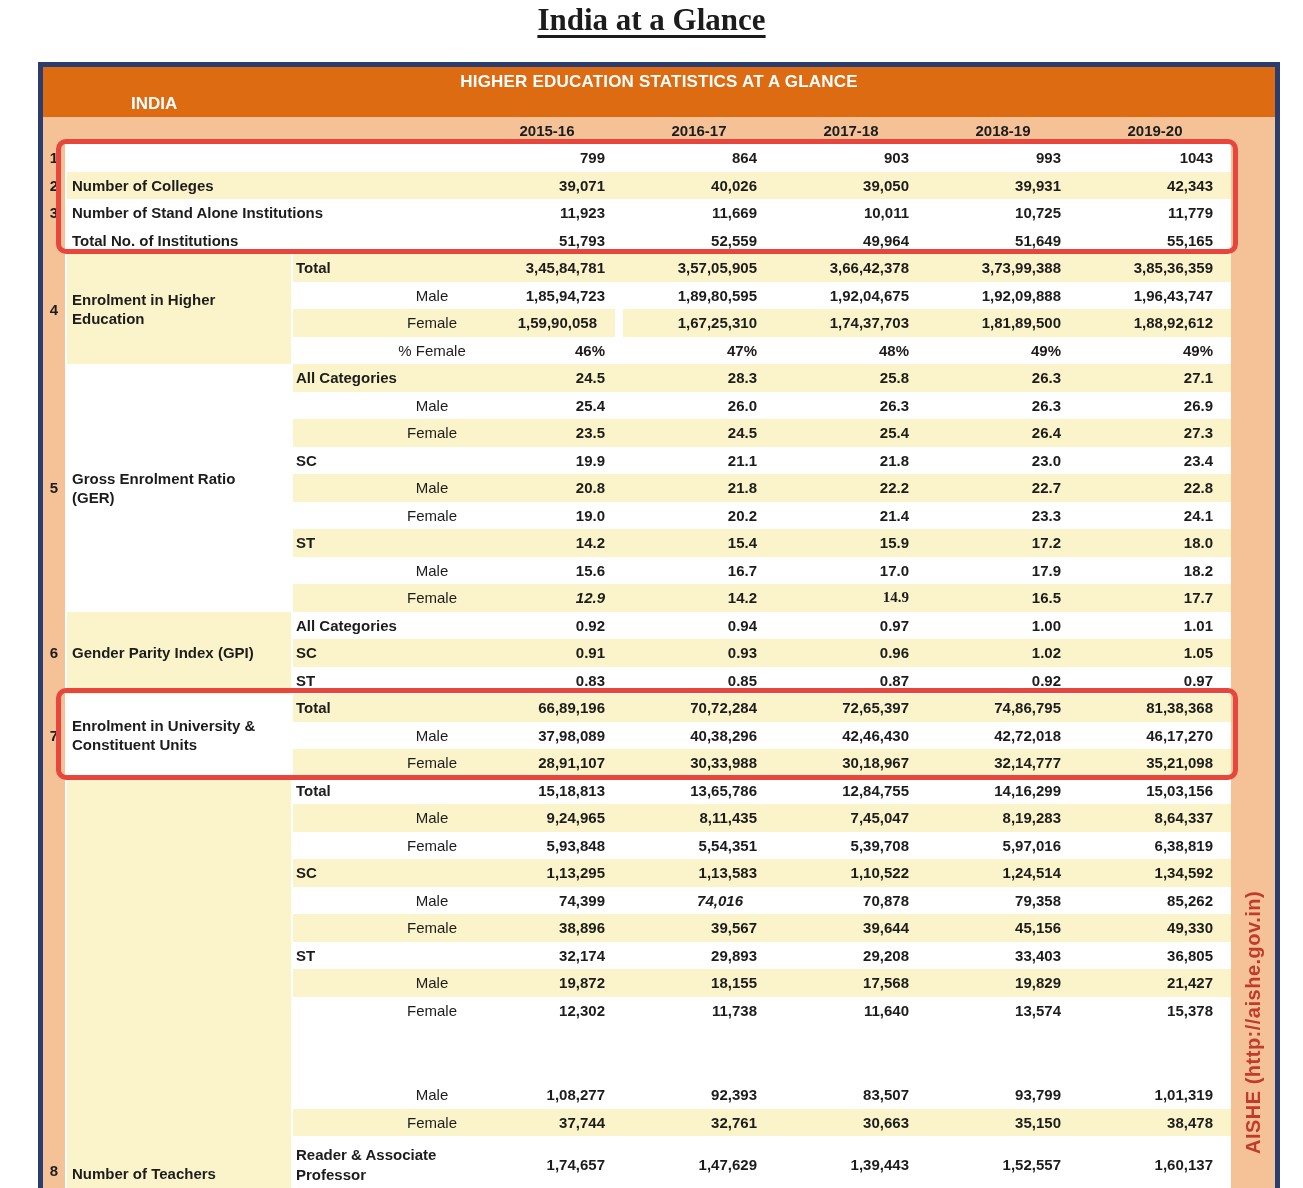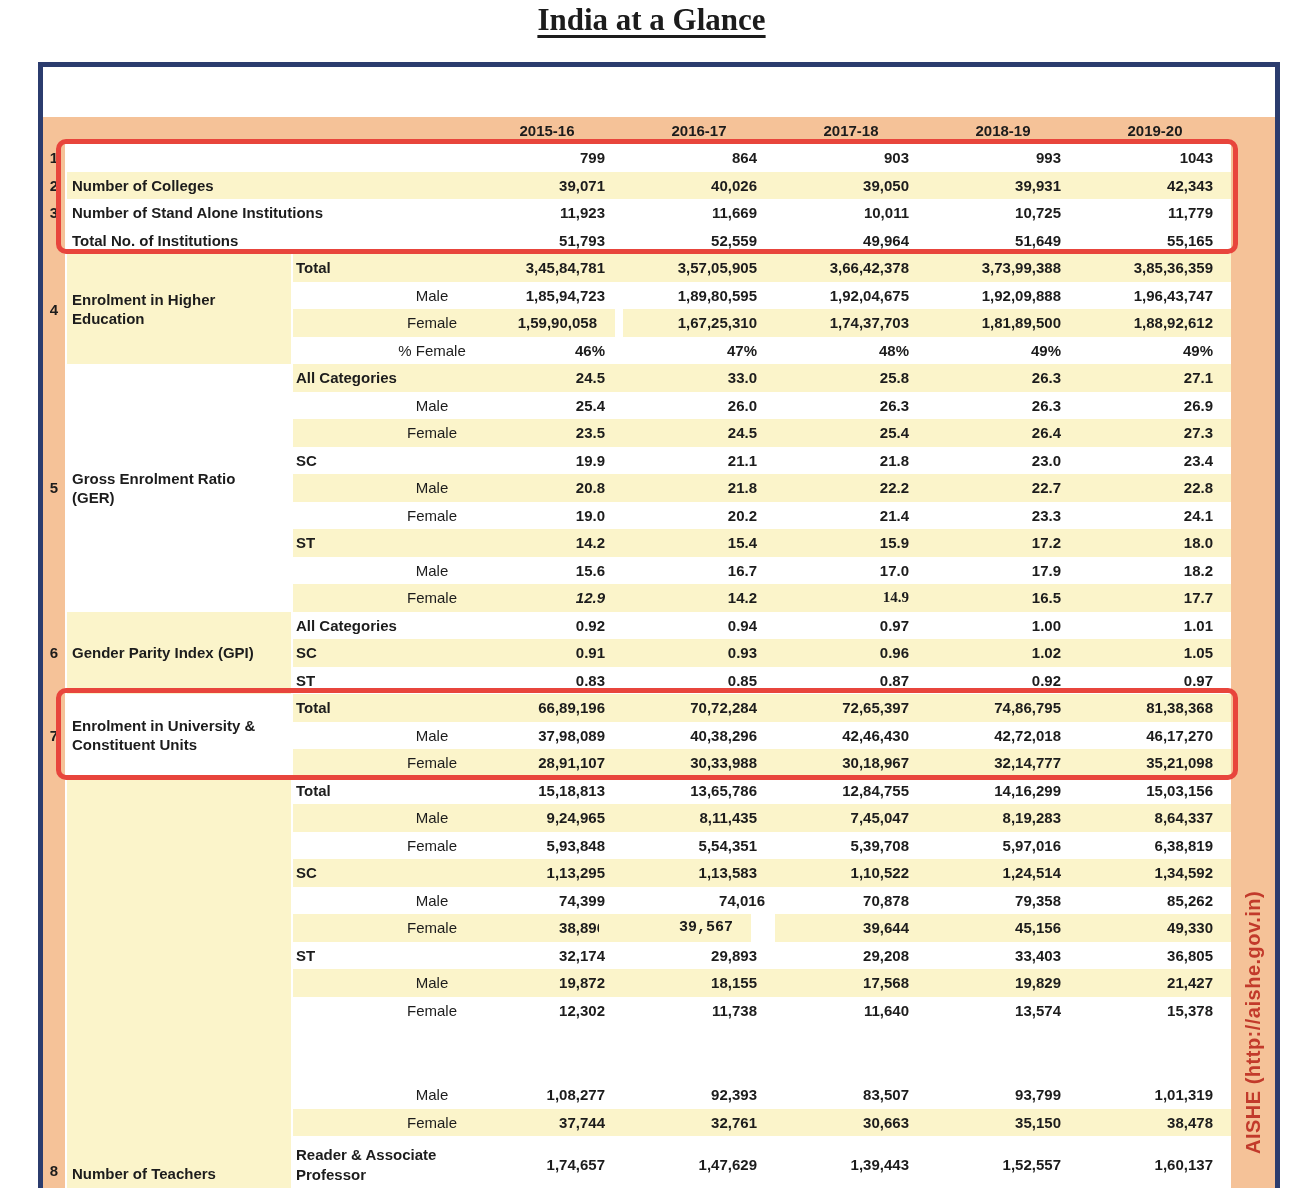--- a/index.html
+++ b/index.html
@@ -73,20 +73,24 @@
   .hl-box { position:absolute; border:5px solid var(--red); border-radius:10px; pointer-events:none; }
   #hl-1 { left:56px; top:139px; width:1182px; height:115px; }
   #hl-2 { left:56px; top:688px; width:1182px; height:92px; }
 </style>
 </head>
 <body>
 
 <div id="main-title"><span>India at a Glance</span></div>
 
 <div id="table-frame">
+  <div id="header-bar">
+    <div class="header-line1">HIGHER EDUCATION STATISTICS AT A GLANCE</div>
+    <div class="header-line2">INDIA</div>
+  </div>
   <div id="year-row">
       <div class="year-cell" style="left: 428px;">2015-16</div>
       <div class="year-cell" style="left: 580px;">2016-17</div>
       <div class="year-cell" style="left: 732px;">2017-18</div>
       <div class="year-cell" style="left: 884px;">2018-19</div>
       <div class="year-cell" style="left: 1036px;">2019-20</div>
     </div>
   <div id="side-strip">
     <div class="watermark">AISHE (http://aishe.gov.in)</div>
   </div>
@@ -158,21 +162,21 @@
         <div class="val-cell bg-w" style="left: 580px;">47%</div>
         <div class="val-cell bg-w" style="left: 732px;">48%</div>
         <div class="val-cell bg-w" style="left: 884px;">49%</div>
         <div class="val-cell bg-w" style="left: 1036px;">49%</div>
       </div>
       <div class="cell num-cell" style="left: 0px; top: 220px; width: 24px; height: 247.5px;">5</div>
       <div class="cell label-cell merged bg-w" style="left: 24px; top: 220px; width: 226px; height: 247.5px;">Gross Enrolment Ratio (GER)</div>
       <div class="row" style="top: 220px; height: 27.5px;">
         <div class="sub-cell bg-c cat">All Categories</div>
         <div class="val-cell bg-c" style="left: 428px;">24.5</div>
-        <div class="val-cell bg-c" style="left: 580px;">33.0</div>
+        <div class="val-cell bg-c" style="left: 580px;">28.3</div>
         <div class="val-cell bg-c" style="left: 732px;">25.8</div>
         <div class="val-cell bg-c" style="left: 884px;">26.3</div>
         <div class="val-cell bg-c" style="left: 1036px;">27.1</div>
       </div>
       <div class="row" style="top: 247.5px; height: 27.5px;">
         <div class="sub-cell bg-w gender">Male</div>
         <div class="val-cell bg-w" style="left: 428px;">25.4</div>
         <div class="val-cell bg-w" style="left: 580px;">26.0</div>
         <div class="val-cell bg-w" style="left: 732px;">26.3</div>
         <div class="val-cell bg-w" style="left: 884px;">26.3</div>
@@ -316,29 +320,29 @@
         <div class="sub-cell bg-c cat">SC</div>
         <div class="val-cell bg-c" style="left: 428px;">1,13,295</div>
         <div class="val-cell bg-c" style="left: 580px;">1,13,583</div>
         <div class="val-cell bg-c" style="left: 732px;">1,10,522</div>
         <div class="val-cell bg-c" style="left: 884px;">1,24,514</div>
         <div class="val-cell bg-c" style="left: 1036px;">1,34,592</div>
       </div>
       <div class="row" style="top: 742.5px; height: 27.5px;">
         <div class="sub-cell bg-w gender">Male</div>
         <div class="val-cell bg-w" style="left: 428px;">74,399</div>
-        <div class="val-cell bg-w" style="left: 588px;">74,016</div>
+        <div class="val-cell bg-w" style="left: 566px; font-style: italic;">74,016</div>
         <div class="val-cell bg-w" style="left: 732px;">70,878</div>
         <div class="val-cell bg-w" style="left: 884px;">79,358</div>
         <div class="val-cell bg-w" style="left: 1036px;">85,262</div>
       </div>
       <div class="row" style="top: 770px; height: 27.5px;">
         <div class="sub-cell bg-c gender">Female</div>
         <div class="val-cell bg-c" style="left: 428px;">38,896</div>
-        <div class="val-cell bg-c" style="left: 556px; font-family: Liberation Mono, monospace;">39,567</div>
+        <div class="val-cell bg-c" style="left: 580px;">39,567</div>
         <div class="val-cell bg-c" style="left: 732px;">39,644</div>
         <div class="val-cell bg-c" style="left: 884px;">45,156</div>
         <div class="val-cell bg-c" style="left: 1036px; text-align: right;">49,330</div>
       </div>
       <div class="row" style="top: 797.5px; height: 27.5px;">
         <div class="sub-cell bg-w cat">ST</div>
         <div class="val-cell bg-w" style="left: 428px;">32,174</div>
         <div class="val-cell bg-w" style="left: 580px;">29,893</div>
         <div class="val-cell bg-w" style="left: 732px;">29,208</div>
         <div class="val-cell bg-w" style="left: 884px;">33,403</div>

